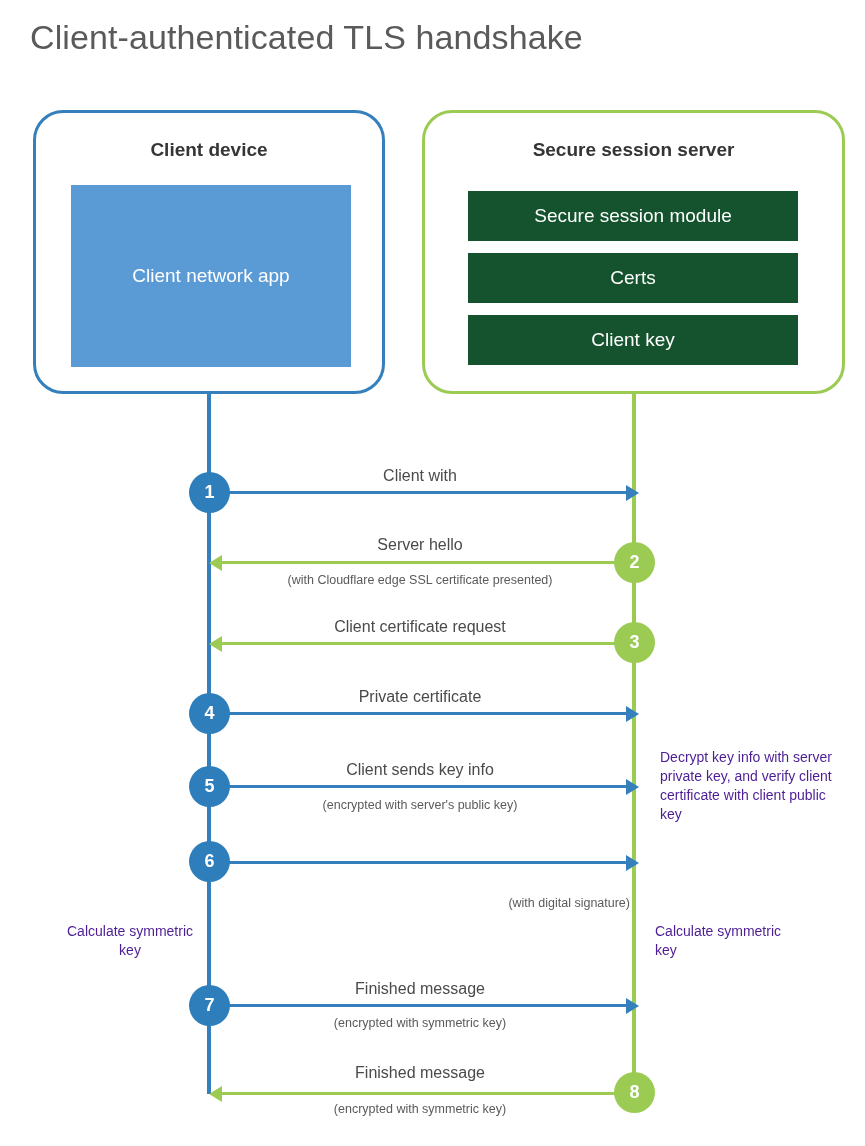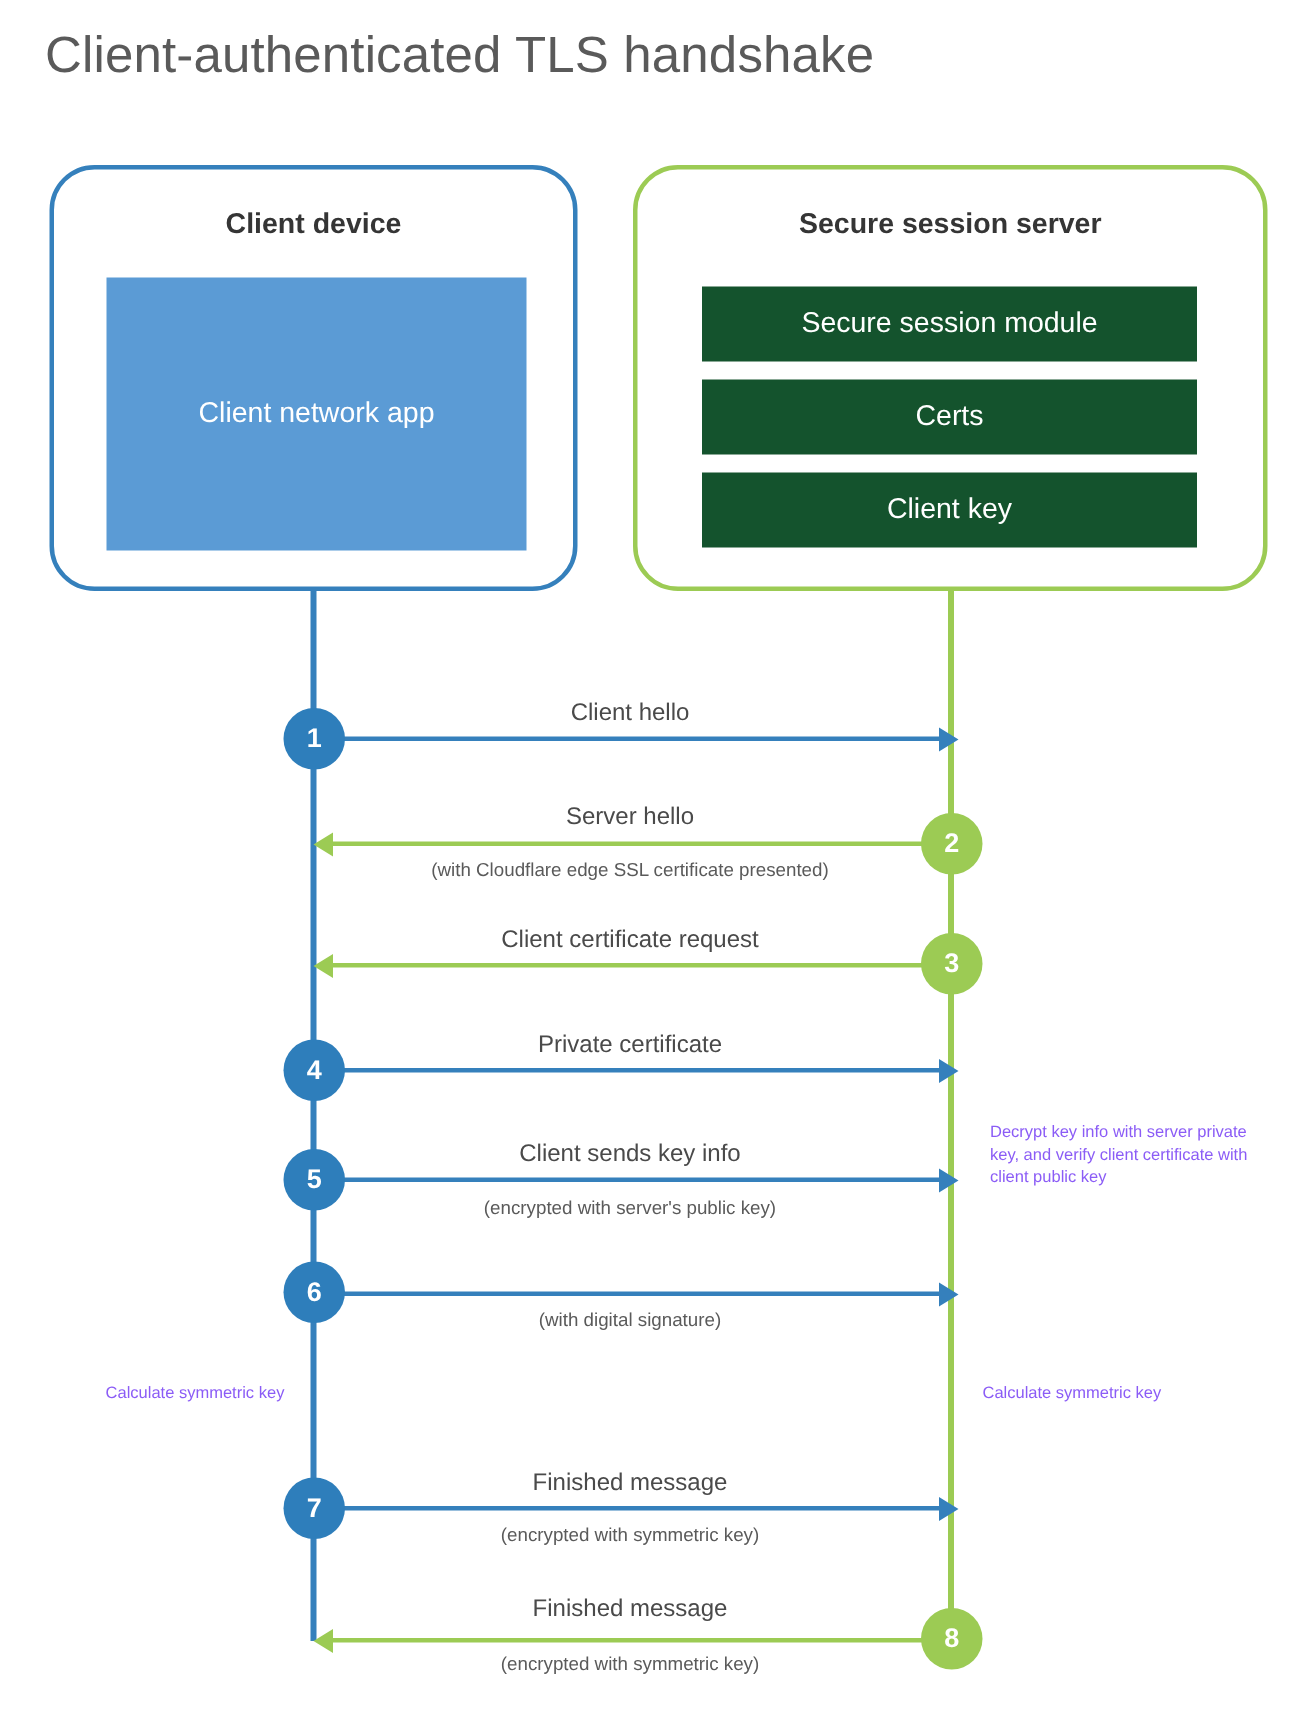--- a/index.html
+++ b/index.html
@@ -169,22 +169,22 @@
     width: 420px;
     text-align: center;
     font-size: 12.5px;
     color: #5a5a5a;
     white-space: nowrap;
   }
 
   
   .side-note {
     position: absolute;
-    font-size: 11px;
-    color: #8b5cf6;
+    font-size: 14px;
+    color: #4c1d95;
     line-height: 1.35;
   }
   #note-decrypt {
     left: 660px;
     top: 748px;
     width: 180px;
     text-align: left;
   }
   #note-calc-client {
     left: 60px;
@@ -214,21 +214,21 @@
   <div class="participant-box" id="secure-session-server-box">
     <div class="box-title">Secure session server</div>
     <div class="server-bar" id="server-bar-module">Secure session module</div>
     <div class="server-bar" id="server-bar-certs">Certs</div>
     <div class="server-bar" id="server-bar-key">Client key</div>
   </div>
 
   <div class="lifeline" id="client-lifeline"></div>
   <div class="lifeline" id="server-lifeline"></div>
 
-  <div class="msg-label" style="top:467px;">Client hello</div>
+  <div class="msg-label" style="top:467px;">Client with</div>
   <div class="msg-line blue" style="left:210px; top:491px; width:418px;"></div>
   <div class="arrow-head right blue" style="left:626px; top:485px;"></div>
   <div class="step-circle client" style="top:472px;">1</div>
 
   <div class="msg-label" style="top:536px;">Server hello</div>
   <div class="msg-line green" style="left:222px; top:561px; width:412px;"></div>
   <div class="arrow-head left green" style="left:209px; top:555px;"></div>
   <div class="msg-sublabel" style="top:573px;">(with Cloudflare edge SSL certificate presented)</div>
   <div class="step-circle server" style="top:542px;">2</div>
 
@@ -245,21 +245,21 @@
   <div class="msg-label" style="top:761px;">Client sends key info</div>
   <div class="msg-line blue" style="left:210px; top:785px; width:418px;"></div>
   <div class="arrow-head right blue" style="left:626px; top:779px;"></div>
   <div class="msg-sublabel" style="top:798px;">(encrypted with server's public key)</div>
   <div class="step-circle client" style="top:766px;">5</div>
 
   <div class="side-note" id="note-decrypt">Decrypt key info with server private key, and verify client certificate with client public key</div>
 
   <div class="msg-line blue" style="left:210px; top:861px; width:418px;"></div>
   <div class="arrow-head right blue" style="left:626px; top:855px;"></div>
-  <div class="msg-sublabel" style="top:873px;">(with digital signature)</div>
+  <div class="msg-sublabel" style="top:896px;text-align:right;">(with digital signature)</div>
   <div class="step-circle client" style="top:841px;">6</div>
 
   <div class="side-note" id="note-calc-client">Calculate symmetric key</div>
   <div class="side-note" id="note-calc-server">Calculate symmetric key</div>
 
   <div class="msg-label" style="top:980px;">Finished message</div>
   <div class="msg-line blue" style="left:210px; top:1004px; width:418px;"></div>
   <div class="arrow-head right blue" style="left:626px; top:998px;"></div>
   <div class="msg-sublabel" style="top:1016px;">(encrypted with symmetric key)</div>
   <div class="step-circle client" style="top:985px;">7</div>

